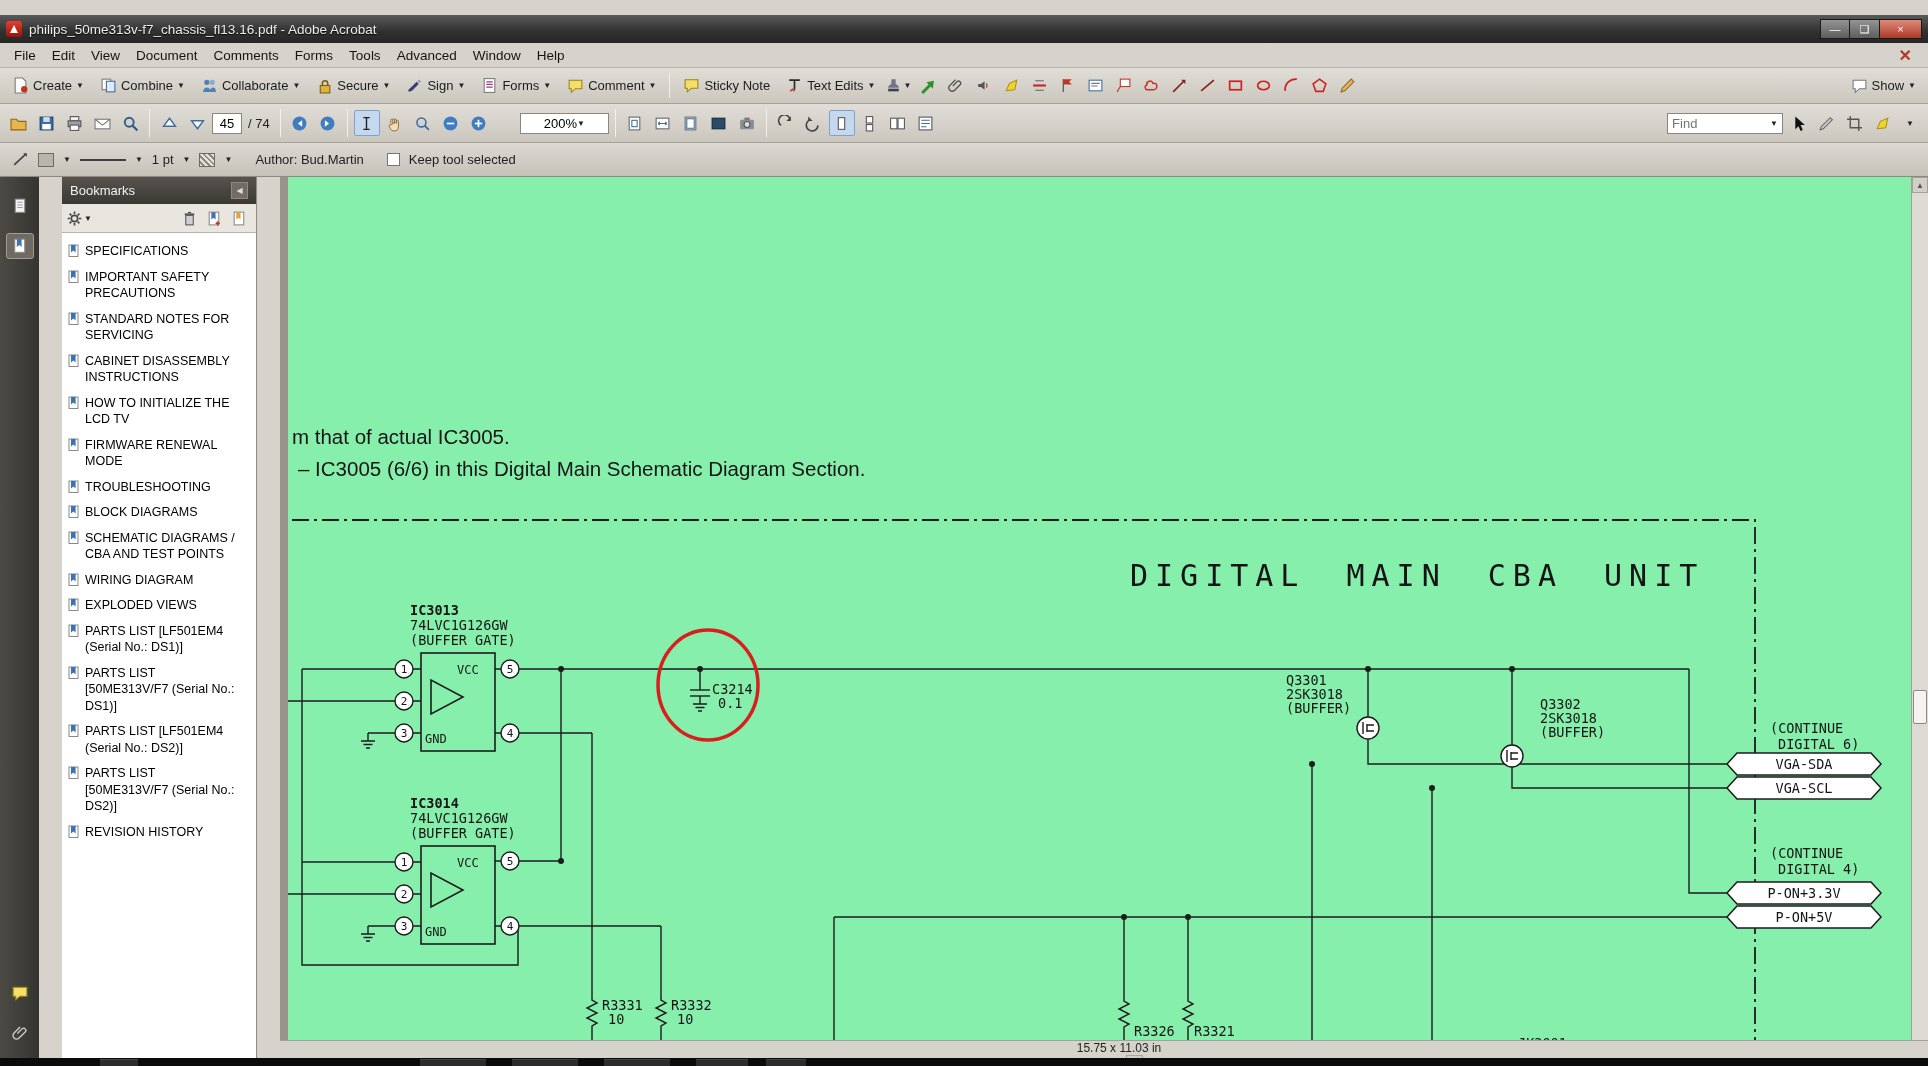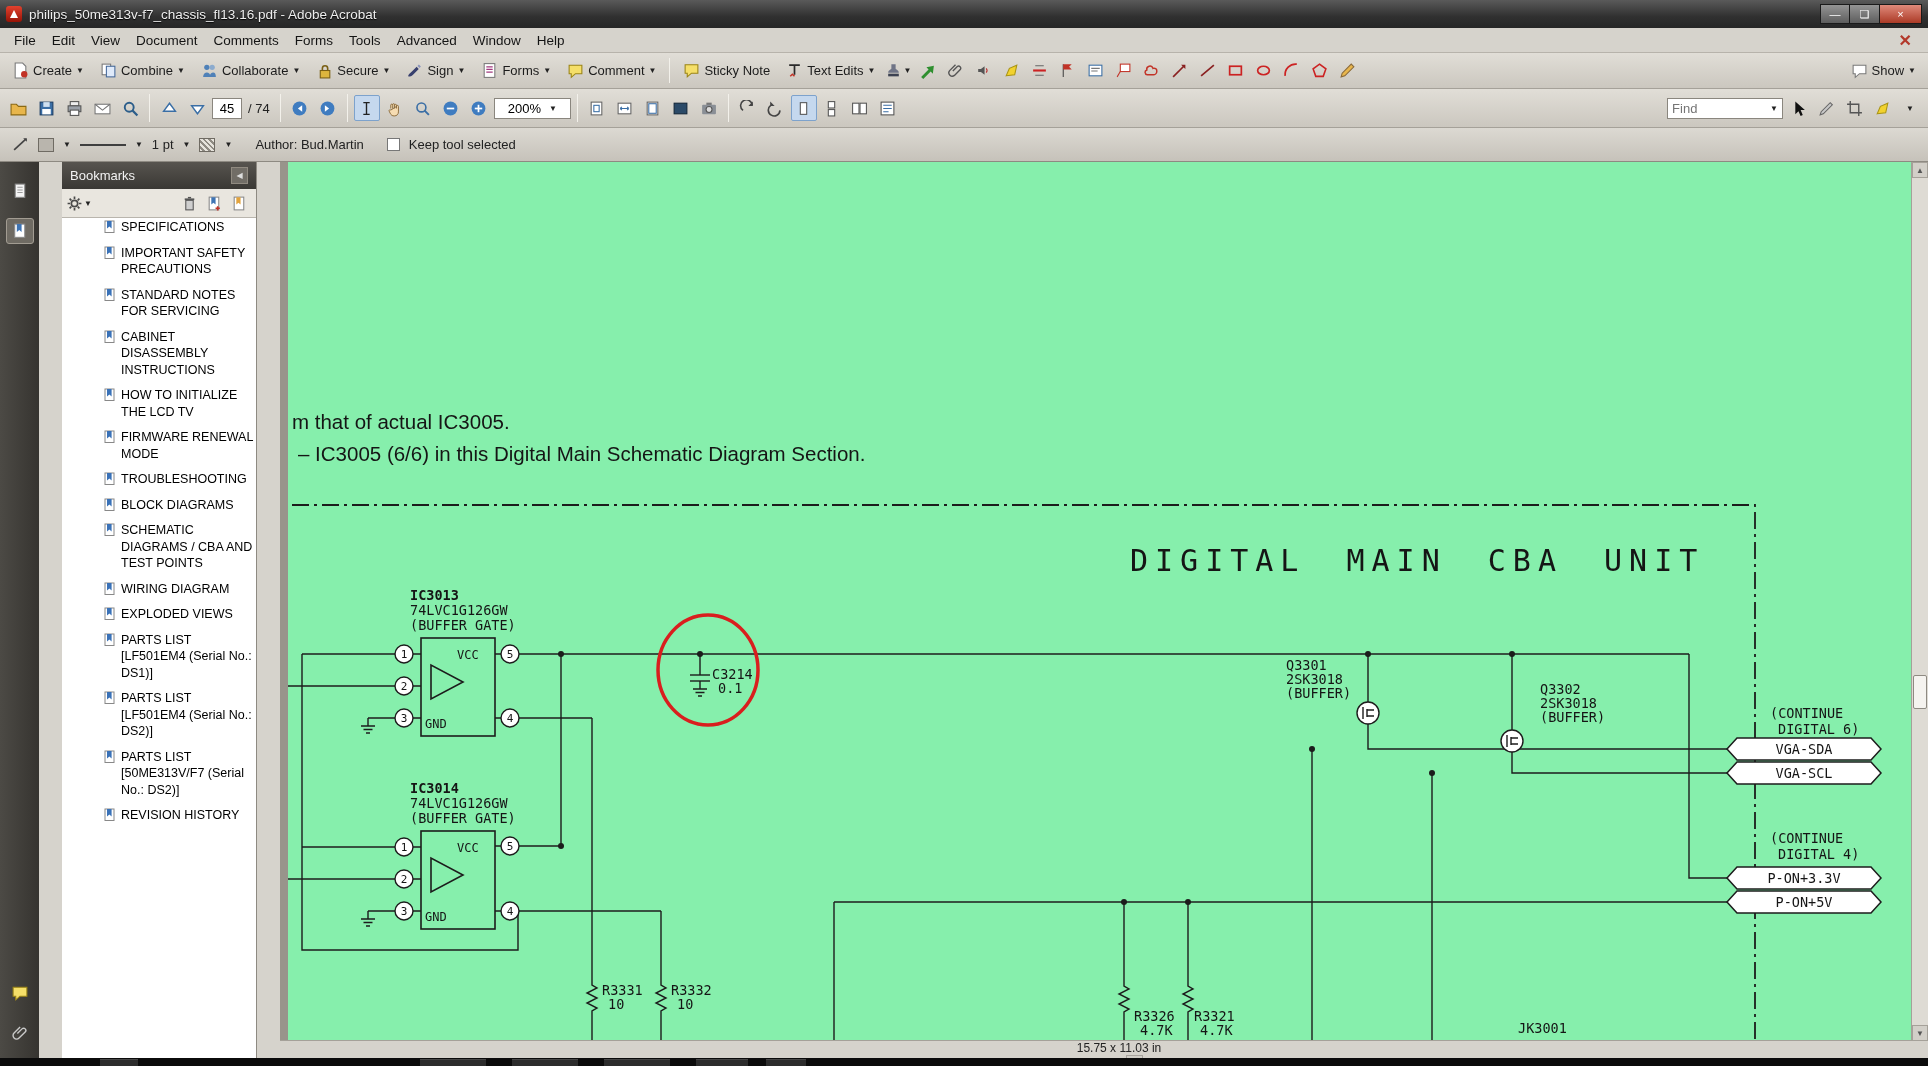--- a/index.html
+++ b/index.html
@@ -1,19 +1,19 @@
 <!DOCTYPE html>
 <html><head>
 <meta charset="utf-8">
 <style>
   *{margin:0;padding:0;box-sizing:border-box;}
   html,body{width:1928px;height:1066px;overflow:hidden;background:#0c0c0c;font-family:"Liberation Sans",sans-serif;}
   .screen{position:absolute;top:0;left:0;width:1928px;height:1058px;display:flex;flex-direction:column;background:#d6d3cc;}
   
-  .titlebar{height:21px;background:linear-gradient(#5a5a5a,#303030 60%,#262626);display:flex;align-items:center;padding:14px 6px;gap:7px;flex:0 0 auto;}
+  .titlebar{height:21px;background:linear-gradient(#5a5a5a,#303030 60%,#262626);display:flex;align-items:center;padding:14px 6px;gap:7px;flex:0 0 auto;margin-top:15px;}
   .app-ic{width:16px;height:16px;border-radius:3px;background:linear-gradient(#e2412e,#971306);display:flex;align-items:center;justify-content:center;}
   .app-ic i{display:block;width:8px;height:8px;background:#fff;clip-path:polygon(50% 0,100% 100%,0 100%);}
   .title-text{color:#eee;font-size:13.5px;text-shadow:0 1px 1px #000;}
   .win-controls{margin-left:auto;display:flex;}
   .wbtn{width:30px;height:20px;border:1px solid #1a1a1a;display:flex;align-items:center;justify-content:center;color:#fff;font-size:11px;background:linear-gradient(#949494,#5d5d5d);}
   .wbtn+.wbtn{border-left:none;}
   .wbtn.close{width:42px;background:linear-gradient(#e08a7b,#ab3a26);}
   
   .menubar{height:25px;background:#d6d3cc;border-bottom:1px solid #b7b3ab;display:flex;align-items:center;padding:0 6px;font-size:13.5px;color:#141414;}
   .menu-item{padding:2px 8px;}
@@ -25,42 +25,42 @@
   .tbtn{display:flex;align-items:center;gap:4px;padding:3px 6px;border:1px solid transparent;border-radius:2px;font-size:13px;color:#1c1c1c;white-space:nowrap;}
   .ibtn{min-width:26px;height:26px;display:flex;align-items:center;justify-content:center;border:1px solid transparent;border-radius:2px;gap:1px;}
   .pressed{background:#c5d8ee;border:1px solid #7da2cc;}
   .caret{font-size:8px;color:#222;}
   .vsep{width:1px;align-self:stretch;margin:5px 4px;background:#a29e96;border-right:1px solid #f3f1eb;}
   .i16{width:17px;height:17px;flex:0 0 auto;}
   .i18{width:18px;height:18px;}
   .field{background:#fff;border:1px solid #8a867e;height:21px;display:flex;align-items:center;font-size:13px;}
   .page-input{width:28px;text-align:center;border:none;outline:none;font-size:13px;height:18px;font-family:inherit;}
   .page-total{font-size:13px;color:#222;padding:0 4px;}
-  .zoom-box{padding:0 13px;gap:8px;}
+  .zoom-box{padding:0 23px;margin-left:26px;}
   .findwrap{margin-left:auto;}
   .find-input{border:none;outline:none;width:98px;height:18px;font-size:13px;font-family:inherit;padding:0 4px;color:#3b82f6;}
   
   .propsbar{height:34px;background:linear-gradient(#dcd9d2,#c6c2ba);border-bottom:1px solid #8e8a82;display:flex;align-items:center;padding:0 12px;gap:9px;font-size:13px;color:#222;}
   .swatch{width:16px;height:14px;background:#b9b5ad;border:1px solid #6f6b63;}
   .line-sample{width:46px;height:0;border-top:2px solid #3f3f3f;}
   .hatch{width:16px;height:14px;border:1px solid #6f6b63;background:repeating-linear-gradient(45deg,#e6e3dc 0 2px,#8f8b83 2px 4px);}
   .chk{width:13px;height:13px;background:#fff;border:1px solid #777;margin-left:14px;}
   
   .main{flex:1;display:flex;min-height:0;gap:23px;}
   .navstrip{width:39px;background:linear-gradient(90deg,#4c4a45,#363430);display:flex;flex-direction:column;align-items:center;padding:16px 0 12px;gap:14px;flex:0 0 auto;}
   .nav-btn{width:28px;height:26px;display:flex;align-items:center;justify-content:center;border-radius:3px;border:1px solid transparent;}
   .nav-btn.active{background:#6f6b63;border-color:#a29c92;}
   .nav-spacer{flex:1;}
   .panel{width:195px;background:#fff;border-right:1px solid #8e8a82;display:flex;flex-direction:column;flex:0 0 auto;}
   .panel-header{height:27px;background:linear-gradient(#57544f,#3a3834);color:#f2f2f2;display:flex;align-items:center;padding:0 8px;font-size:13px;flex:0 0 auto;}
   .collapse-btn{margin-left:auto;width:17px;height:17px;background:#716d66;border:1px solid #908a80;color:#ddd;font-size:8px;display:flex;align-items:center;justify-content:center;}
   .panel-toolbar{height:29px;background:#e9e6df;border-bottom:1px solid #b9b5ad;display:flex;align-items:center;padding:0 6px;gap:3px;flex:0 0 auto;}
   .pt-btn{width:22px;height:22px;display:flex;align-items:center;justify-content:center;gap:1px;}
   .pt-right{margin-left:auto;display:flex;gap:3px;}
-  .bm-list{flex:1;overflow:hidden;padding:1px 2px 0 5px;display:flex;flex-direction:column;gap:9px;margin-left:36px;}
+  .bm-list{flex:1;overflow:hidden;padding:10px 2px 0 5px;display:flex;flex-direction:column;gap:9px;}
   .bm-item{display:flex;gap:4px;align-items:flex-start;}
   .bm-ic{width:14px;height:14px;flex:0 0 auto;margin-top:1px;}
   .bm-label{font-size:12.5px;line-height:16.5px;color:#000;width:152px;}
   
   .docpane{flex:1;position:relative;background:#98948b;min-width:0;}
   .page{position:absolute;left:8px;top:0;width:1669px;height:879px;background:#86efac;overflow:hidden;}
   .vscroll{position:absolute;top:0;right:0;width:17px;height:879px;background:#dedbd4;border-left:1px solid #a5a199;}
   .vs-arrow{position:absolute;left:0;width:16px;height:16px;background:#d2cfc8;border:1px solid #a5a199;color:#555;font-size:8px;display:flex;align-items:center;justify-content:center;}
   .vs-thumb{position:absolute;left:1px;top:513px;width:14px;height:34px;background:#f5f3ef;border:1px solid #8e8a82;border-radius:2px;}
   .statusrow{position:absolute;left:0;right:0;bottom:0;height:18px;background:#d6d3cc;border-top:1px solid #a5a199;display:flex;align-items:center;font-size:12px;color:#222;flex-direction:column;}
@@ -646,20 +646,27 @@
               <path d="M4 1v7.5l2.4-2 2.2 2V1z" fill="#3a72b8"></path>
             </svg>
             <span class="bm-label">EXPLODED VIEWS</span>
           </div>
         <div class="bm-item">
             <svg class="bm-ic" viewBox="0 0 14 14">
               <rect x="2" y="1" width="9" height="11.5" fill="#fff" stroke="#888"></rect>
               <path d="M4 1v7.5l2.4-2 2.2 2V1z" fill="#3a72b8"></path>
             </svg>
             <span class="bm-label">PARTS LIST [LF501EM4 (Serial No.: DS1)]</span>
+          </div>
+        <div class="bm-item">
+            <svg class="bm-ic" viewBox="0 0 14 14">
+              <rect x="2" y="1" width="9" height="11.5" fill="#fff" stroke="#888"></rect>
+              <path d="M4 1v7.5l2.4-2 2.2 2V1z" fill="#3a72b8"></path>
+            </svg>
+            <span class="bm-label">PARTS LIST [50ME313V/F7 (Serial No.: DS1)]</span>
           </div>
         <div class="bm-item">
             <svg class="bm-ic" viewBox="0 0 14 14">
               <rect x="2" y="1" width="9" height="11.5" fill="#fff" stroke="#888"></rect>
               <path d="M4 1v7.5l2.4-2 2.2 2V1z" fill="#3a72b8"></path>
             </svg>
             <span class="bm-label">PARTS LIST [LF501EM4 (Serial No.: DS2)]</span>
           </div>
         <div class="bm-item">
             <svg class="bm-ic" viewBox="0 0 14 14">

